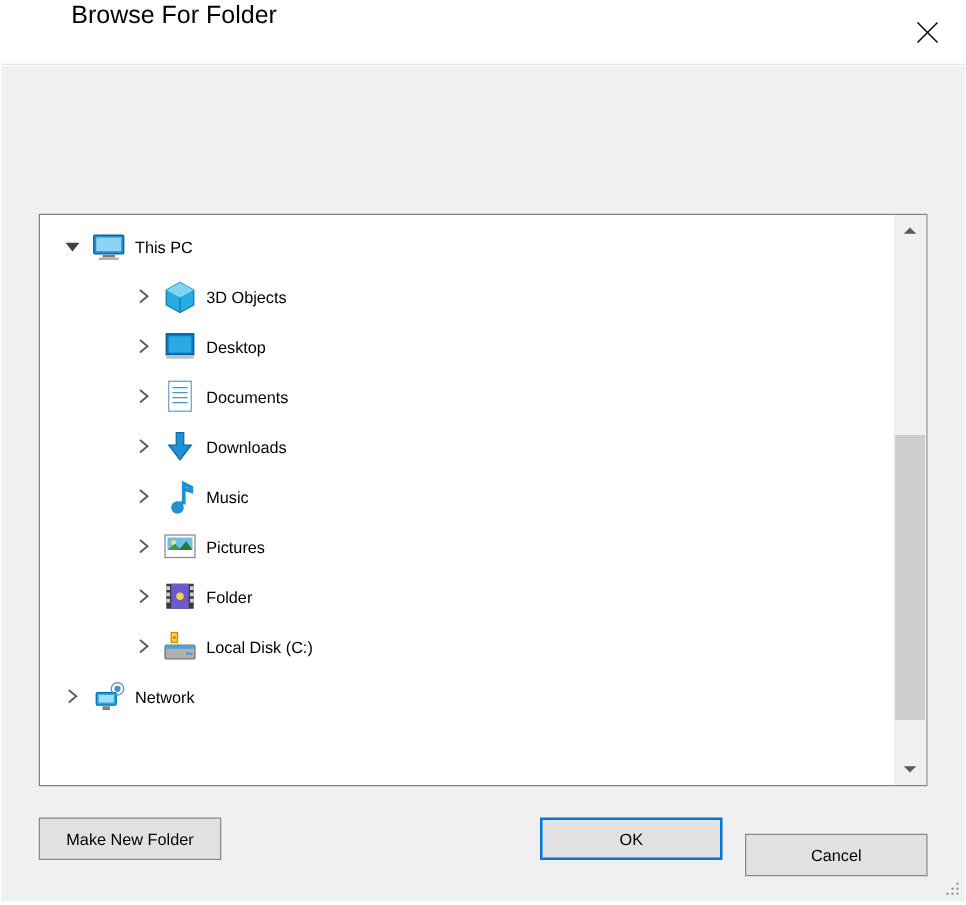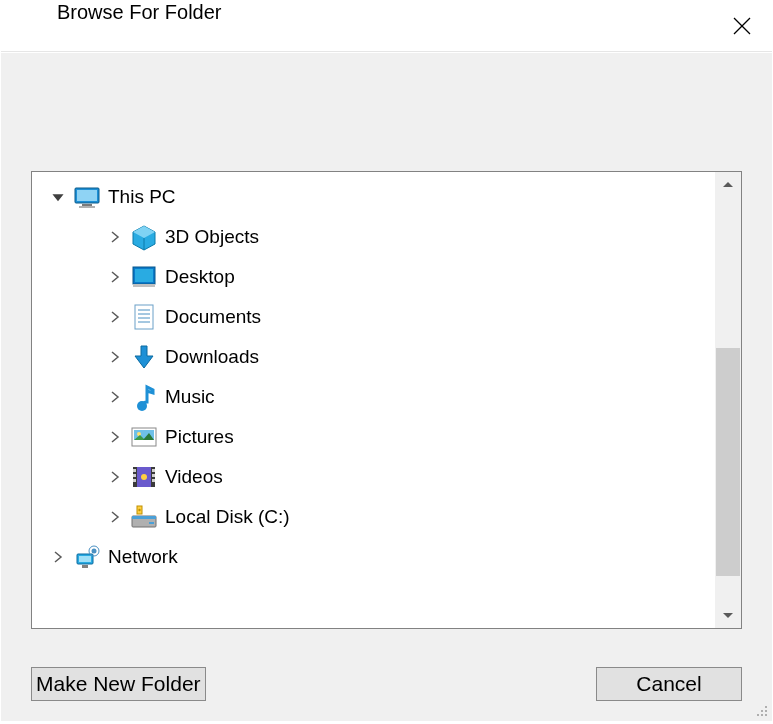--- a/index.html
+++ b/index.html
@@ -7,35 +7,35 @@
   .window{width:773px;height:724px;position:relative;border:1px solid #fff;}
   .titlebar{height:50px;display:flex;padding:0 0 0 20px;margin-left:36px;}
   .title{font-size:20px;color:#000;flex:1;}
   .close-btn{width:60px;height:50px;display:flex;align-items:center;justify-content:center;cursor:pointer;}
   .close-btn svg{width:18px;height:18px;stroke:#000;stroke-width:1.2;}
   .divider{height:1px;background:#e6e6e6;margin-bottom:1px;}
   .body{background:#f0f0f0;padding:0 30px 0 30px;height:668px;position:relative;}
   .spacer-top{height:118px;}
   .tree-outer{border:1px solid #828282;background:#fff;height:458px;display:flex;position:relative;}
   .tree{flex:1;padding:5px 0 0 0;overflow:hidden;}
-  .row{display:flex;align-items:center;height:40px;font-size:19px;color:#000;white-space:nowrap;}
+  .row{display:flex;align-items:center;height:40px;font-size:13px;color:#000;white-space:nowrap;}
   .indent0{padding-left:14px;}
   .indent1{padding-left:71px;}
   .expander{width:24px;display:flex;align-items:center;justify-content:center;cursor:pointer;}
   .expander svg{width:12px;height:12px;stroke:#5a5a5a;fill:none;stroke-width:1.5;}
   .expander.open svg{stroke:#404040;fill:#404040;}
   .icon{width:30px;height:30px;margin:0 6px 0 2px;display:flex;align-items:center;justify-content:center;}
   .label{}
   .scrollbar{width:26px;background:#f0f0f0;display:flex;flex-direction:column;}
   .sb-btn{height:26px;display:flex;align-items:center;justify-content:center;cursor:pointer;}
   .sb-btn svg{width:12px;height:12px;fill:#5a5a5a;}
   .sb-track{flex:1;position:relative;}
   .sb-thumb{position:absolute;left:1px;right:1px;top:150px;bottom:26px;background:#cdcdcd;}
   .buttons{position:absolute;left:30px;right:30px;bottom:20px;display:flex;align-items:center;}
-  .btn{height:34px;border:1px solid #8a8a8a;background:#e1e1e1;font-size:21px;color:#000;padding:0 4px;display:flex;align-items:center;justify-content:center;cursor:pointer;min-width:146px;}
+  .btn{height:34px;border:1px solid #8a8a8a;background:#e1e1e1;font-size:13px;color:#000;padding:0 16px;display:flex;align-items:center;justify-content:center;cursor:pointer;min-width:146px;}
   .btn+.btn{margin-left:18px;margin-top:26px;}
   .btn.default{border:2px solid #0078d7;background:#e1e1e1;}
   .flex-spacer{flex:1;}
   .resize-grip{position:absolute;right:4px;bottom:4px;width:16px;height:16px;}
   .resize-grip svg{width:16px;height:16px;}
 </style>
 </head>
 <body>
 
 <div class="window">
@@ -183,21 +183,21 @@
                 <rect x="8" y="5" width="14" height="20" fill="#6a5acd"></rect>
                 <rect x="4" y="7" width="3" height="3" fill="#d0d0d0"></rect>
                 <rect x="4" y="12" width="3" height="3" fill="#d0d0d0"></rect>
                 <rect x="4" y="17" width="3" height="3" fill="#d0d0d0"></rect>
                 <rect x="23" y="7" width="3" height="3" fill="#d0d0d0"></rect>
                 <rect x="23" y="12" width="3" height="3" fill="#d0d0d0"></rect>
                 <rect x="23" y="17" width="3" height="3" fill="#d0d0d0"></rect>
                 <circle cx="15" cy="15" r="3" fill="#ffd040"></circle>
               </svg>
           </span>
-          <span class="label">Videos</span>
+          <span class="label">Folder</span>
         </div>
 
         <div class="row indent1">
           <span class="expander">
               <svg viewBox="0 0 12 12">
                 <path d="M3 1 L9 6 L3 11"></path>
               </svg>
             </span>
           <span class="icon">
             <svg viewBox="0 0 30 30">
@@ -245,20 +245,21 @@
           <svg viewBox="0 0 12 12">
               <path d="M1 4 L6 9 L11 4 Z"></path>
             </svg>
         </div>
       </div>
     </div>
 
     <div class="buttons">
       <div class="btn">Make New Folder</div>
       <div class="flex-spacer"></div>
+      <div class="btn default">OK</div>
       <div class="btn">Cancel</div>
     </div>
 
     <div class="resize-grip">
       <svg viewBox="0 0 16 16">
         <circle cx="14" cy="6" r="1" fill="#9a9a9a"></circle>
         <circle cx="10" cy="10" r="1" fill="#9a9a9a"></circle>
           <circle cx="14" cy="10" r="1" fill="#9a9a9a"></circle>
         <circle cx="6" cy="14" r="1" fill="#9a9a9a"></circle>
           <circle cx="10" cy="14" r="1" fill="#9a9a9a"></circle>

